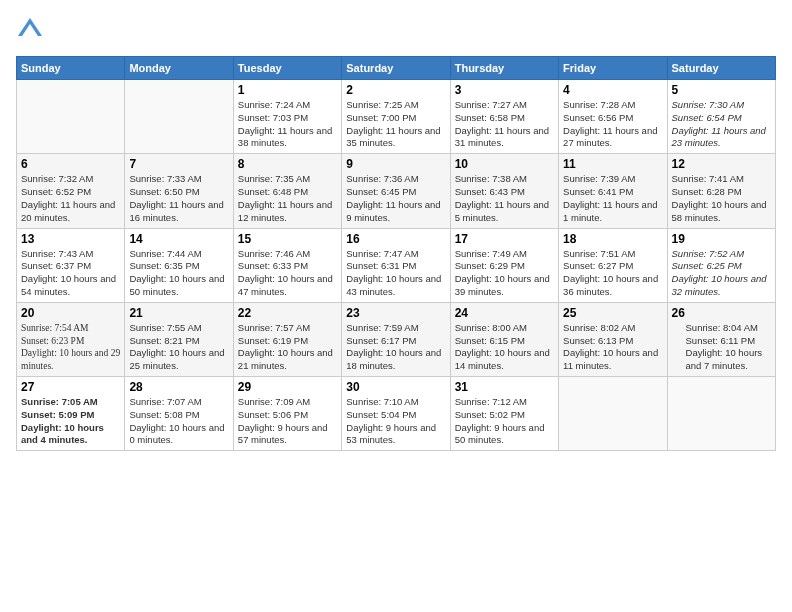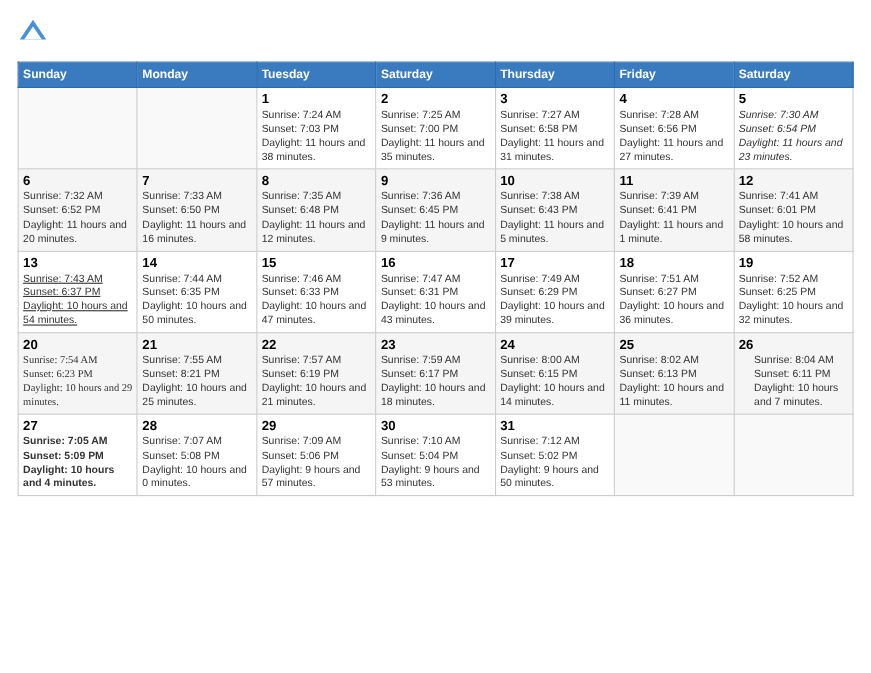--- a/index.html
+++ b/index.html
@@ -186,28 +186,28 @@
         </td>
         <td>
           <span class="day-num">11</span>
           <div class="cell-content" style="white-space: pre-line;">Sunrise: 7:39 AM
 Sunset: 6:41 PM
 Daylight: 11 hours and 1 minute.</div>
         </td>
         <td>
           <span class="day-num">12</span>
           <div class="cell-content" style="white-space: pre-line;">Sunrise: 7:41 AM
-Sunset: 6:01 PM
+Sunset: 6:28 PM
 Daylight: 10 hours and 58 minutes.</div>
         </td>
       </tr>
       <tr>
         <td>
           <span class="day-num">13</span>
-          <div class="cell-content" style="white-space: pre-line; text-decoration: underline;">Sunrise: 7:43 AM
+          <div class="cell-content" style="white-space: pre-line;">Sunrise: 7:43 AM
 Sunset: 6:37 PM
 Daylight: 10 hours and 54 minutes.</div>
         </td>
         <td>
           <span class="day-num">14</span>
           <div class="cell-content" style="white-space: pre-line;">Sunrise: 7:44 AM
 Sunset: 6:35 PM
 Daylight: 10 hours and 50 minutes.</div>
         </td>
         <td>
@@ -229,21 +229,21 @@
 Daylight: 10 hours and 39 minutes.</div>
         </td>
         <td>
           <span class="day-num">18</span>
           <div class="cell-content" style="white-space: pre-line;">Sunrise: 7:51 AM
 Sunset: 6:27 PM
 Daylight: 10 hours and 36 minutes.</div>
         </td>
         <td>
           <span class="day-num">19</span>
-          <div class="cell-content" style="white-space: pre-line;">Sunrise: 7:52 AM
+          <div class="cell-content" style="white-space: pre-line; font-style: italic;">Sunrise: 7:52 AM
 Sunset: 6:25 PM
 Daylight: 10 hours and 32 minutes.</div>
         </td>
       </tr>
       <tr>
         <td>
           <span class="day-num">20</span>
           <div class="cell-content" style="white-space: pre-line; font-family: Liberation Serif, serif;">Sunrise: 7:54 AM
 Sunset: 6:23 PM
 Daylight: 10 hours and 29 minutes.</div>

